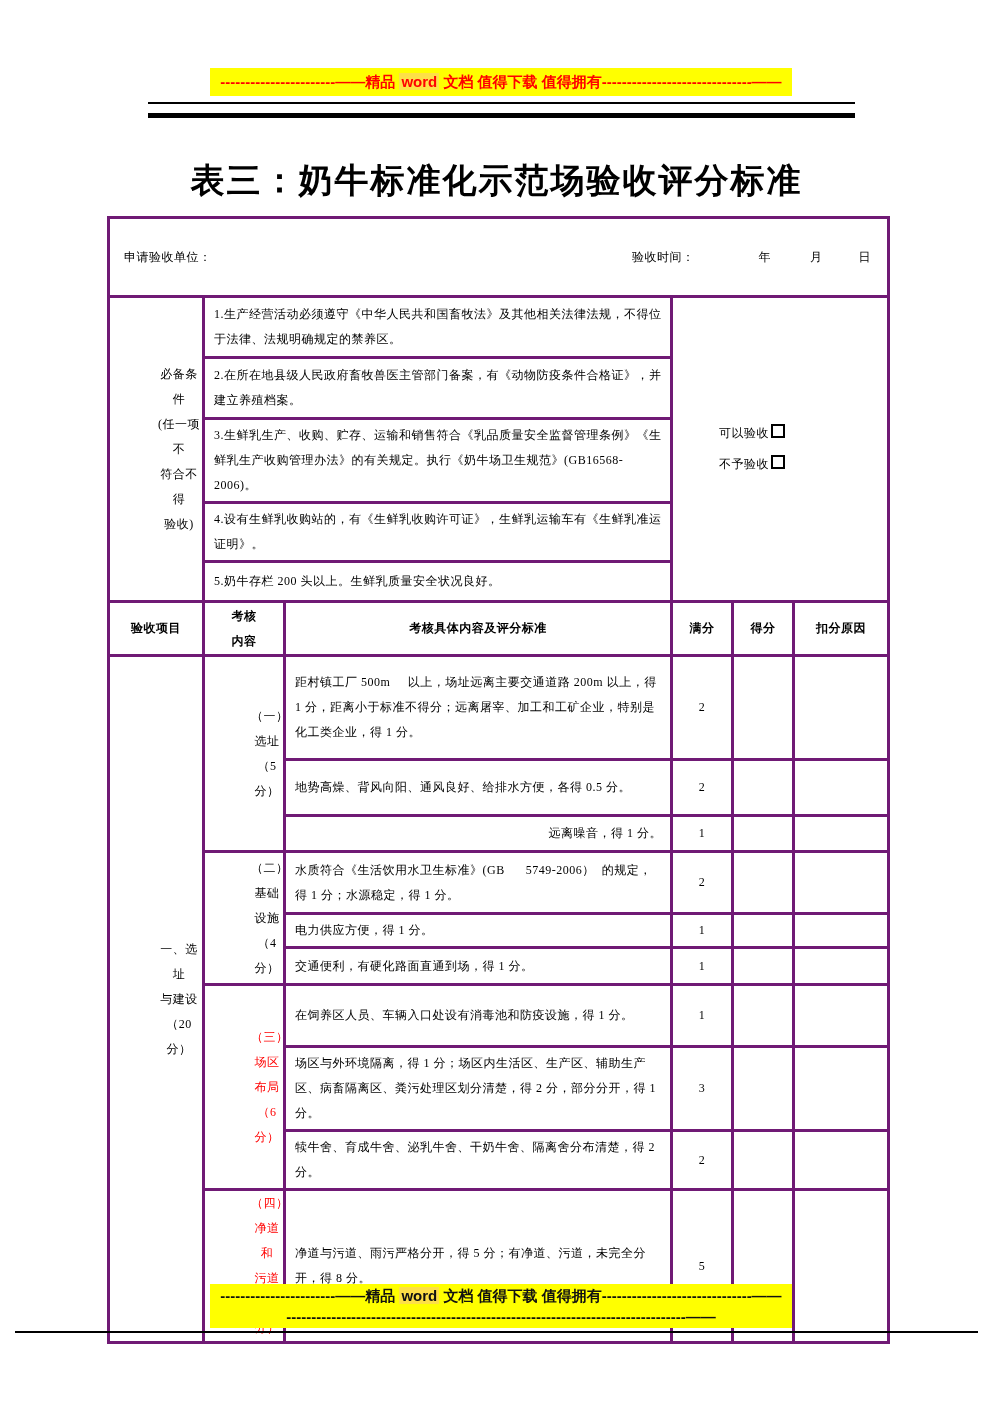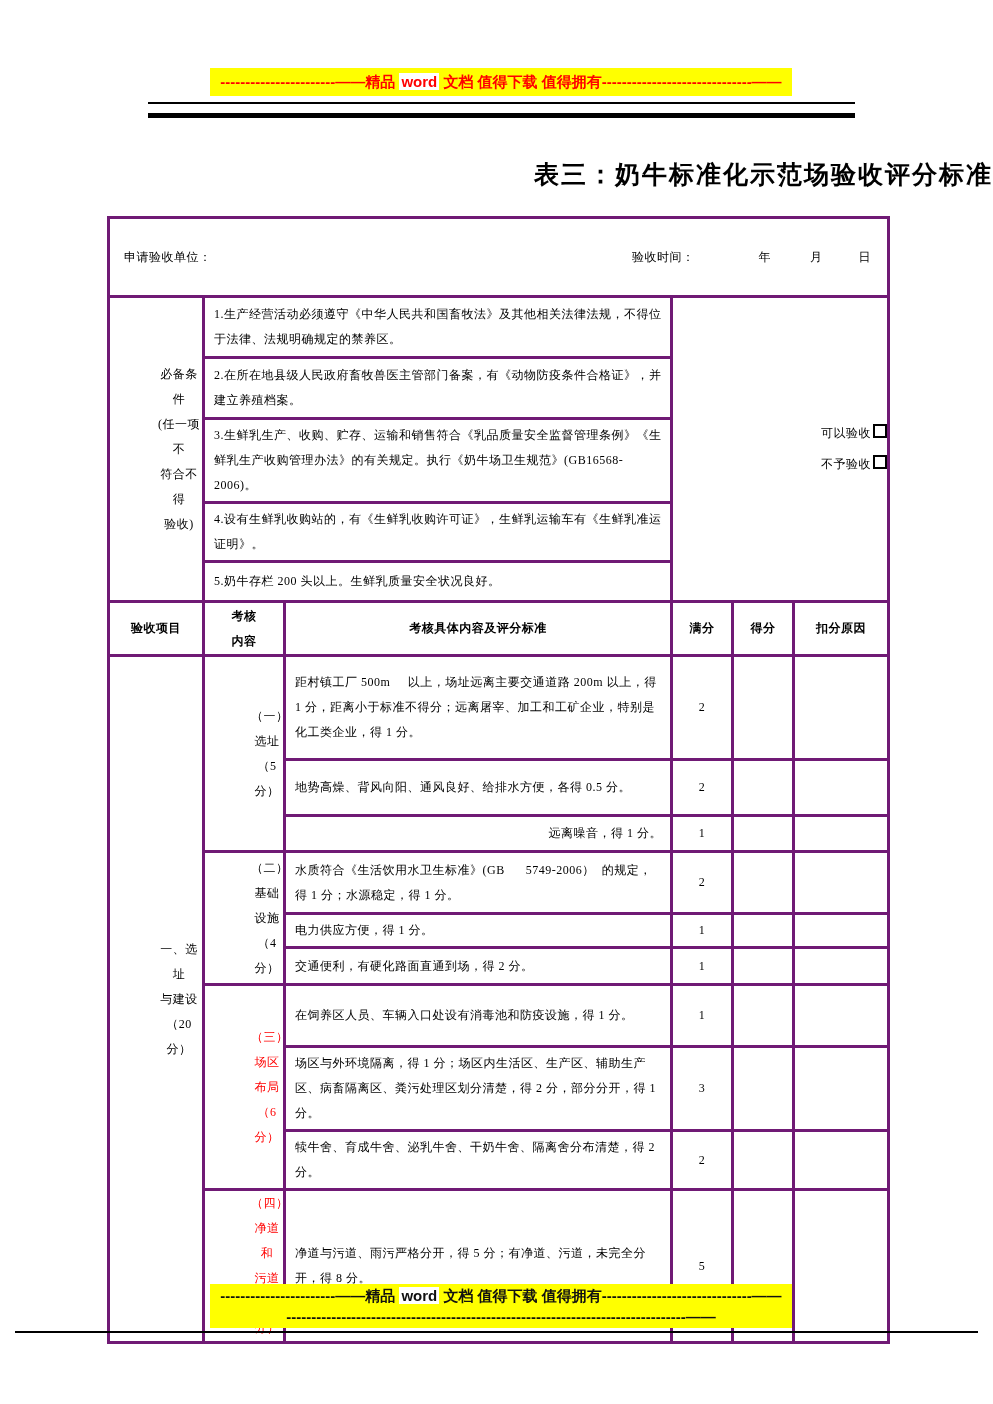--- a/index.html
+++ b/index.html
@@ -6,50 +6,50 @@
   html,body { width:993px; height:1404px; background:#ffffff;
     font-family:"Liberation Serif","DejaVu Serif",serif; color:#000; }
   .page { position:relative; width:993px; height:1404px; overflow:hidden; }
 
   
   .promo { position:absolute; left:210px; width:582px; background:#ffff00;
     font-family:"Liberation Sans","DejaVu Sans",sans-serif;
     font-size:15px; font-weight:bold; line-height:21px; text-align:center; white-space:nowrap; }
   .promo.top { top:68px; height:28px; line-height:28px; color:#ff0000; }
   .promo.bottom { top:1284px; height:44px; color:#111111; padding-top:1px; }
-  .word-hl { background:#ffffff; padding:0 2px; }
+  .word-hl { background:#fde047; padding:0 2px; }
   .promo .dashline { display:block; overflow:hidden; height:21px; }
 
   
   .rule-single { position:absolute; left:148px; top:102px; width:707px; height:2px; background:#000; }
   .rule-double { position:absolute; left:148px; top:113px; width:707px; height:3px;
     border-top:3px solid #000; border-bottom:2px solid #000; }
   .rule-bottom { position:absolute; left:15px; top:1331px; width:963px; height:2px; background:#000; }
 
-  .title { position:absolute; top:158px; left:0; width:993px; text-align:right;
-    font-size:25px; font-weight:bold; letter-spacing:2px; }
+  .title { position:absolute; top:158px; left:0; width:993px; text-align:center;
+    font-size:34px; font-weight:bold; letter-spacing:2px; }
 
   table.main { position:absolute; left:107px; top:216px; width:780px;
     border-collapse:collapse; table-layout:fixed; border:2px solid #000; }
   td { border:3px solid #701a75; font-size:12px; line-height:25px; letter-spacing:0.5px;
     vertical-align:middle; overflow:hidden; }
 
   td.info { height:79px; padding:0 16px 0 14px; }
   .info-flex { display:flex; justify-content:space-between; align-items:center; }
   .time-group span.unit { display:inline-block; }
   .u-year  { margin-left:64px; }
   .u-month { margin-left:39px; }
   .u-day   { margin-left:36px; }
 
   td.center { text-align:center;padding-left:46px; }
   .ml { white-space:pre-line; }
   td.crit { padding:3px 8px 3px 9px; white-space:pre-wrap; }
   td.num { text-align:center; }
 
-  .decision-line { text-align:right; margin:6px 0; }
+  .decision-line { text-align:left; margin:6px 0; }
   .cbx { display:inline-block; width:14px; height:14px; border:2px solid #000;
     vertical-align:-1px; margin-left:2px; }
 
   td.headcell { text-align:center; font-weight:bold; height:54px; }
 
   
   .hB1{height:61px;} .hB2{height:61px;} .hB3{height:84px;} .hB4{height:56px;} .hB5{height:40px;}
   .hD1{height:104px;} .hD2{height:56px;} .hD3{height:36px;text-align:right;} .hD4{height:62px;} .hD5{height:34px;margin-left:20px;}
   .hD6{height:37px;} .hD7{height:62px;} .hD8{height:78px;} .hD9{height:57px;} .hD10{height:100px;}
 </style>
@@ -157,21 +157,21 @@
       <td class="num"></td>
       <td></td>
     </tr>
     <tr>
       <td class="crit hD5">电力供应方便，得 1 分。</td>
       <td class="num">1</td>
       <td class="num"></td>
       <td></td>
     </tr>
     <tr>
-      <td class="crit hD6">交通便利，有硬化路面直通到场，得 2 分。</td>
+      <td class="crit hD6">交通便利，有硬化路面直通到场，得 1 分。</td>
       <td class="num">1</td>
       <td class="num"></td>
       <td></td>
     </tr>
     <tr>
       <td class="center ml" rowspan="3" style="color: rgb(255, 0, 0);">（三）
 场区
 布局
 （6 分）</td>
       <td class="crit hD7">在饲养区人员、车辆入口处设有消毒池和防疫设施，得 1 分。</td>

